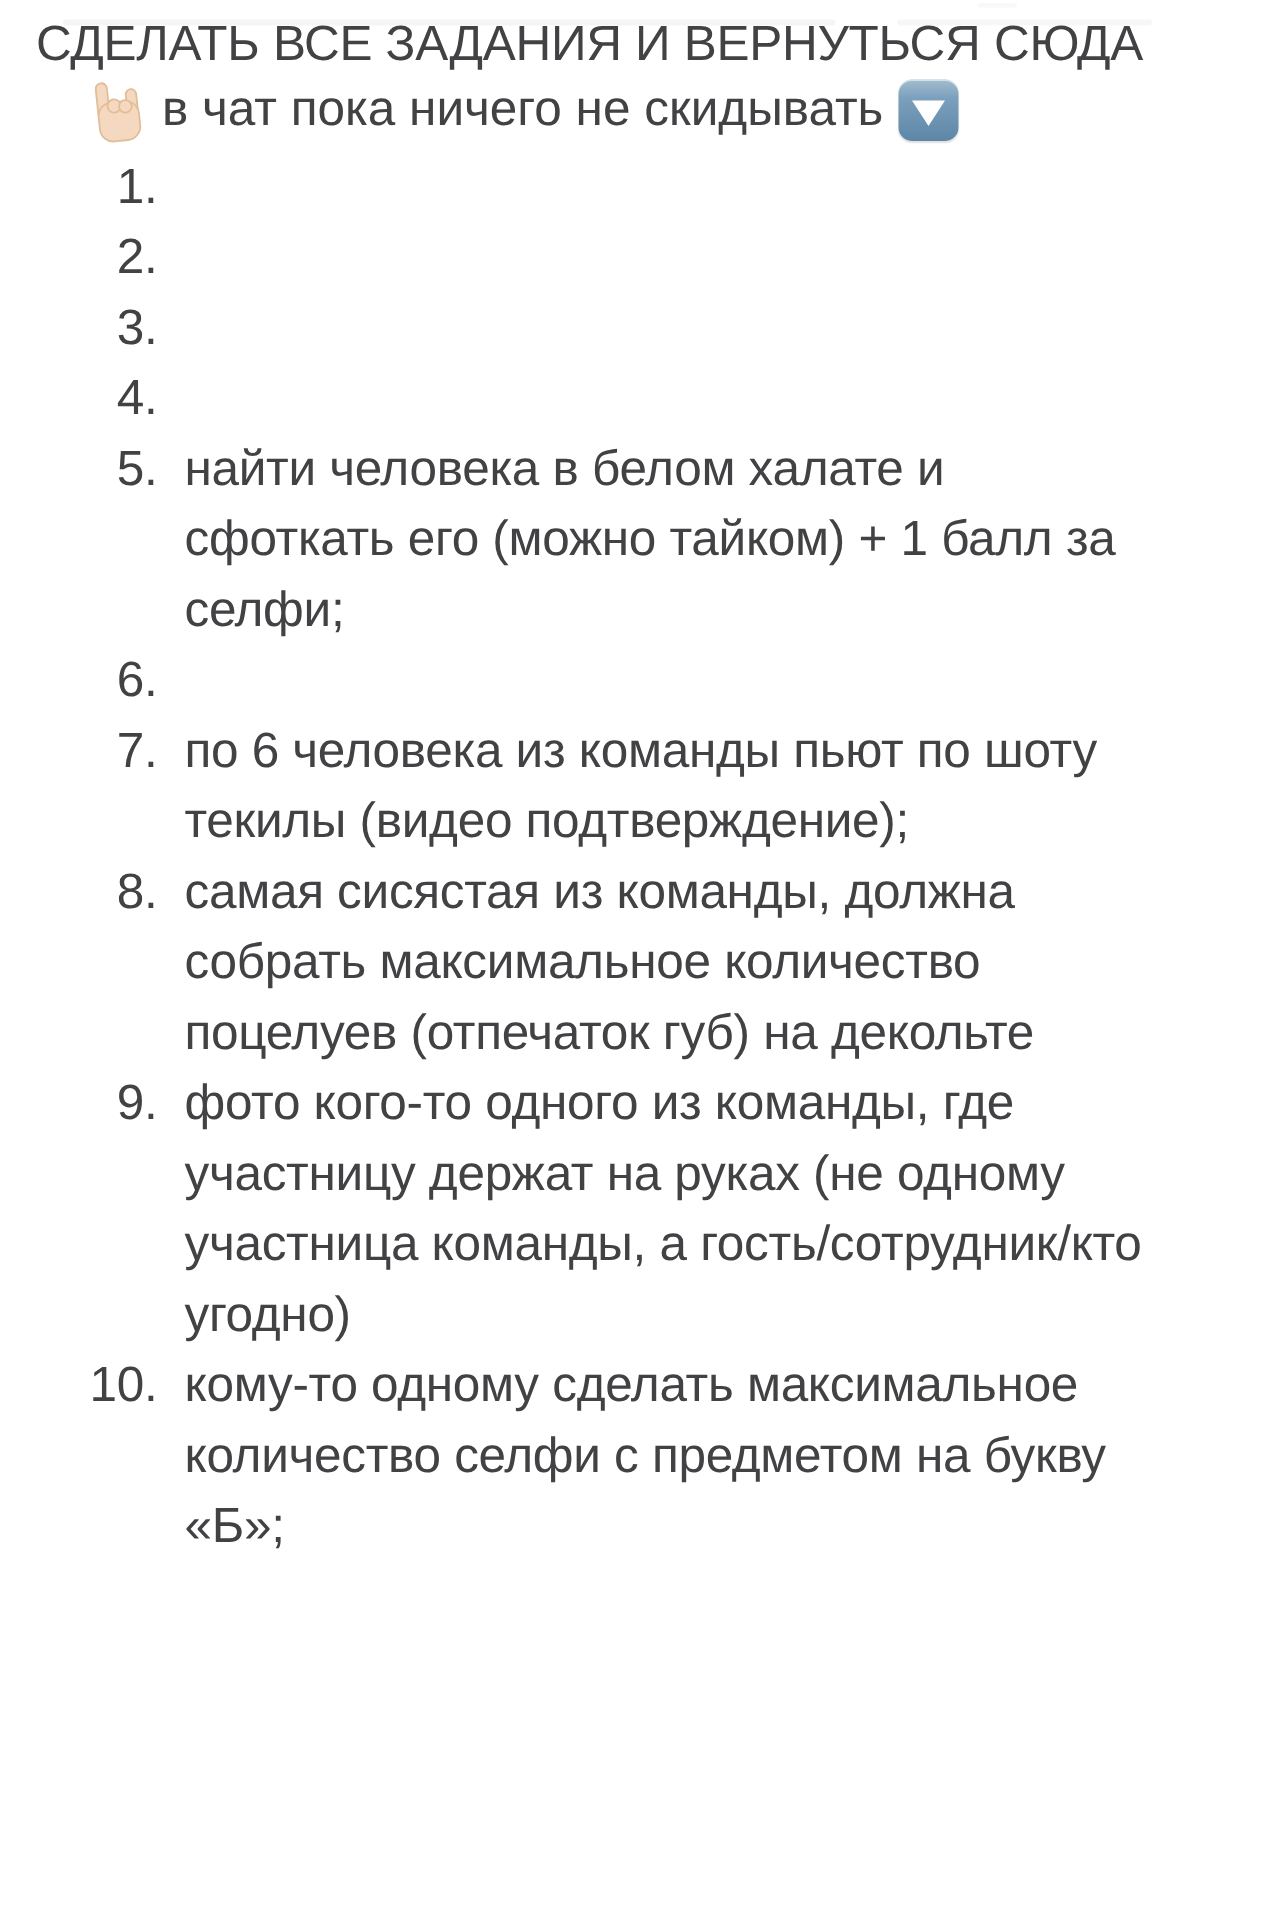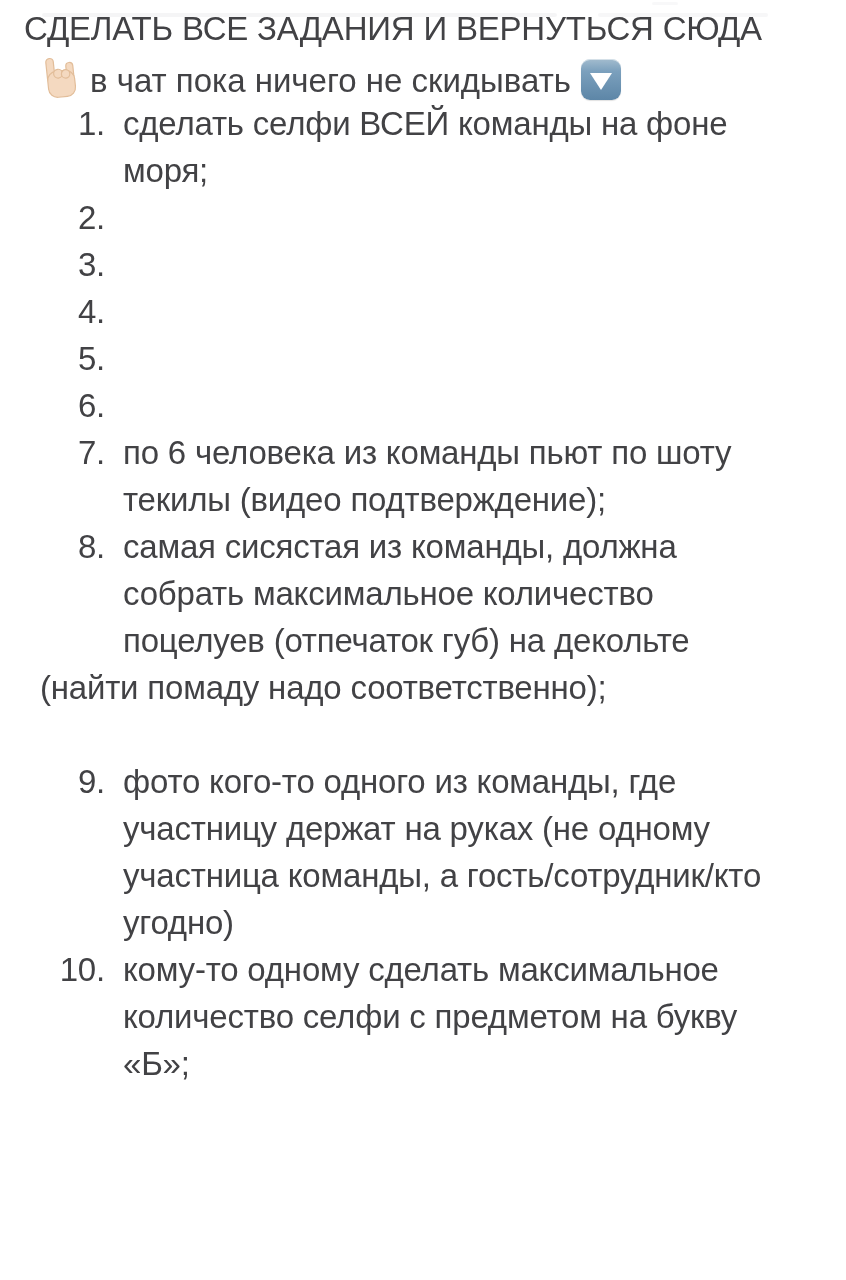--- a/index.html
+++ b/index.html
@@ -24,23 +24,23 @@
 
   .line { line-height: 47px; font-size: 33px; letter-spacing: -0.2px; }
 
   .title {
     padding-left: 24px;
     white-space: nowrap;
     font-size: 33px;
     line-height: 49px;
   }
   .subtitle {
-    padding-left: 40px;
+    padding-left: 58px;
     display: flex;
-    align-items: flex-end;
+    align-items: flex-start;
     gap: 10px;
     height: 47px;
   }
   .subtitle .txt { font-size: 33px; }
 
   .horns-icon { width: 40px; height: 44px; transform: rotate(-6deg); flex: 0 0 auto; }
 
   .down-btn {
     width: 40px; height: 41px;
     border-radius: 9px;
@@ -101,56 +101,56 @@
     <span class="txt">в чат пока ничего не скидывать</span>
     <span class="down-btn">
         <span class="tri"></span>
       </span>
   </div>
 
   <div class="task-list">
 
     <div class="task-row">
       <div class="task-num">1.</div>
-      <div class="task-text">сделать селфи ВСЕЙ команды на фоне
-моря;</div>
     </div>
 
     <div class="task-row">
       <div class="task-num">2.</div>
     </div>
 
     <div class="task-row">
       <div class="task-num">3.</div>
     </div>
 
     <div class="task-row">
       <div class="task-num">4.</div>
     </div>
 
     <div class="task-row">
       <div class="task-num">5.</div>
+      <div class="task-text">найти человека в белом халате и
+сфоткать его (можно тайком) + 1 балл за
+селфи;</div>
     </div>
 
     <div class="task-row">
       <div class="task-num">6.</div>
     </div>
 
     <div class="task-row">
       <div class="task-num">7.</div>
       <div class="task-text">по 6 человека из команды пьют по шоту
 текилы (видео подтверждение);</div>
     </div>
 
     <div class="task-row">
       <div class="task-num">8.</div>
       <div class="task-text"><span>самая сисястая из команды, должна
 собрать максимальное количество
 поцелуев (отпечаток губ) на декольте</span>
-        <div class="outdent-line">(найти помаду надо соответственно);</div>
       </div>
     </div>
 
     <div class="task-row">
       <div class="task-num">9.</div>
       <div class="task-text">фото кого-то одного из команды, где
 участницу держат на руках (не одному
 участница команды, а гость/сотрудник/кто
 угодно)</div>
     </div>

